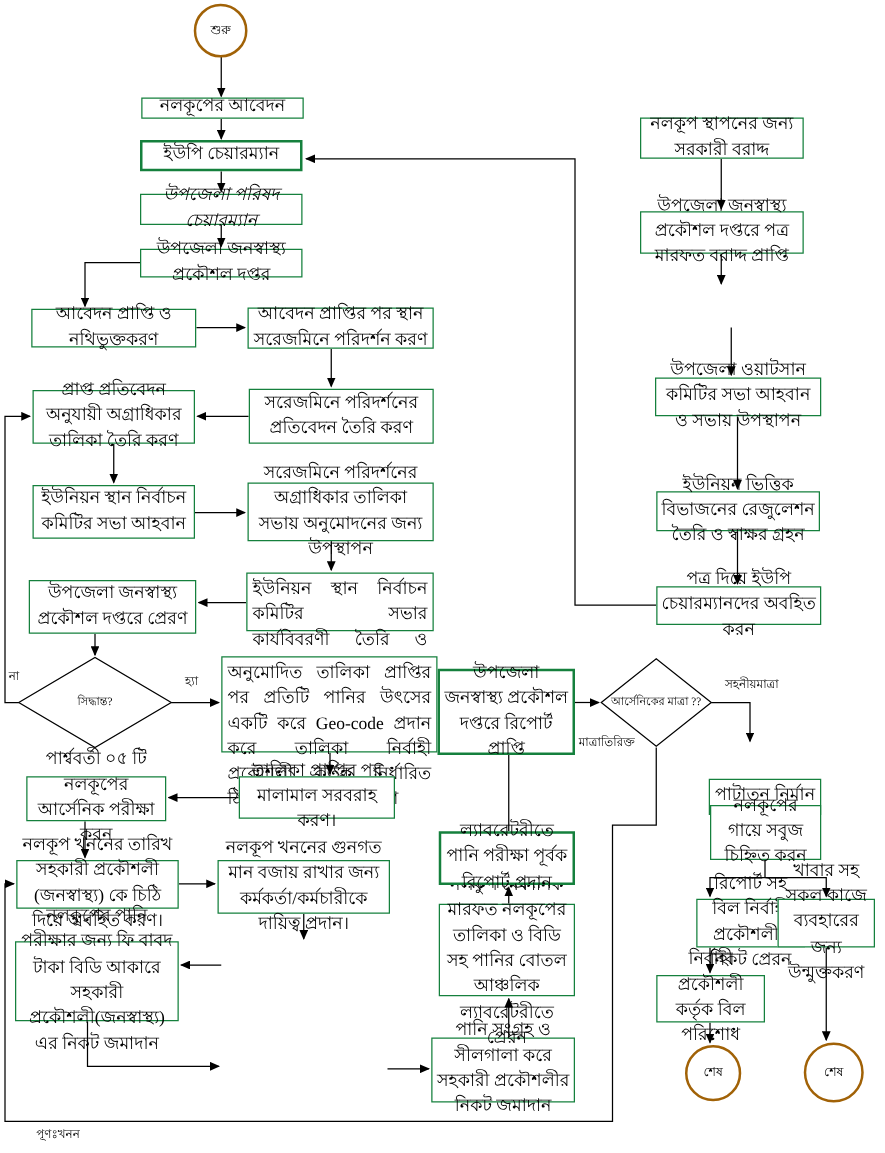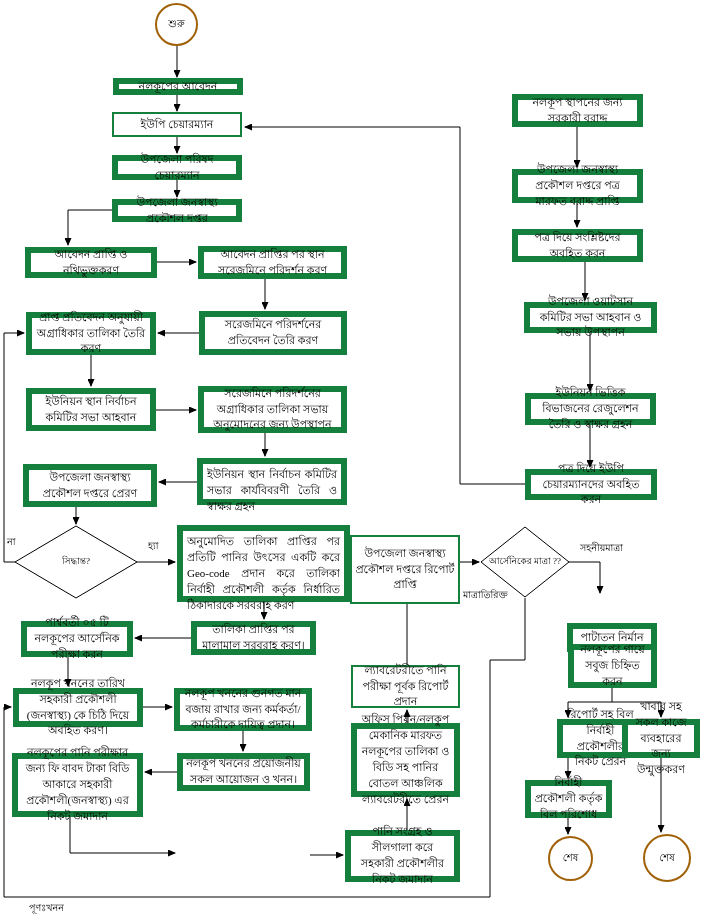--- a/index.html
+++ b/index.html
@@ -1,21 +1,21 @@
 <!DOCTYPE html>
 <html><head>
 <meta charset="utf-8">
 <style>
   html,body{margin:0;padding:0;background:#fff;}
   #canvas{position:relative;width:708px;height:922px;background:#ffffff;
           font-family:"Liberation Serif", serif;color:#000;}
   svg.layer{position:absolute;left:0;top:0;z-index:1;}
-  .node{position:absolute;z-index:2;box-sizing:border-box;border:6px solid #15803d;background:#fff;
+  .node{position:absolute;z-index:2;box-sizing:border-box;border:1px solid #15803d;background:#fff;
         display:flex;align-items:center;justify-content:center;text-align:center;
-        font-size:11px;line-height:1.45;padding:1px 3px;}
+        font-size:14px;line-height:1.45;padding:1px 3px;}
   .node.thick{border-width:2px;}
   .node.jus{display:block;text-align:justify;padding:3px 4px;}
   .circle{position:absolute;z-index:2;box-sizing:border-box;border:2px solid #a16207;border-radius:50%;
           background:#fff;display:flex;align-items:center;justify-content:center;font-size:10px;}
   .dtext{position:absolute;z-index:3;display:flex;align-items:center;justify-content:center;
          text-align:center;font-size:9px;line-height:1.25;background:transparent;}
   .lbl{position:absolute;z-index:3;font-size:9.5px;line-height:1.2;white-space:nowrap;}
 </style>
 </head>
 <body>
@@ -74,48 +74,46 @@
     <g fill="#fff" stroke="#000" stroke-width="1">
       <polygon points="15,562 76,526 137,562 76,598"></polygon>
       <polygon points="481,562 525,527 569,562 525,597"></polygon>
     </g>
   </svg>
 
   <div class="circle" style="left:155px;top:3px;width:43px;height:43px;">শুরু</div>
 
   <div class="node" style="left:113px;top:78px;width:130px;height:17px;">নলকূপের আবেদন</div>
   <div class="node thick" style="left:112px;top:112px;width:130px;height:25px;">ইউপি চেয়ারম্যান</div>
-  <div class="node" style="left:112px;top:155px;width:130px;height:25px;">উপজেলা পরিষদ চেয়ারম্যান</div>
+  <div class="node" style="left:112px;top:155px;width:130px;height:25px;font-style:italic;">উপজেলা পরিষদ চেয়ারম্যান</div>
   <div class="node" style="left:112px;top:199px;width:130px;height:23px;">উপজেলা জনস্বাস্থ্য প্রকৌশল দপ্তর</div>
   <div class="node" style="left:25px;top:247px;width:132px;height:31px;">আবেদন প্রাপ্তি ও নথিভুক্তকরণ</div>
   <div class="node" style="left:198px;top:246px;width:149px;height:33px;">আবেদন প্রাপ্তির পর স্থান সরেজমিনে পরিদর্শন করণ</div>
   <div class="node" style="left:26px;top:312px;width:130px;height:43px;">প্রাপ্ত প্রতিবেদন অনুযায়ী অগ্রাধিকার তালিকা তৈরি করণ</div>
   <div class="node" style="left:199px;top:311px;width:148px;height:44px;">সরেজমিনে পরিদর্শনের প্রতিবেদন তৈরি করণ</div>
   <div class="node" style="left:26px;top:388px;width:130px;height:43px;">ইউনিয়ন স্থান নির্বাচন কমিটির সভা আহবান</div>
   <div class="node" style="left:198px;top:386px;width:149px;height:47px;">সরেজমিনে পরিদর্শনের অগ্রাধিকার তালিকা সভায় অনুমোদনের জন্য উপস্থাপন</div>
   <div class="node" style="left:23px;top:464px;width:134px;height:43px;">উপজেলা জনস্বাস্থ্য প্রকৌশল দপ্তরে প্রেরণ</div>
   <div class="node jus" style="left:197px;top:458px;width:150px;height:47px;">ইউনিয়ন স্থান নির্বাচন কমিটির সভার কার্যবিবরণী তৈরি ও স্বাক্ষর গ্রহন</div>
 
   <div class="dtext" style="left:33px;top:553px;width:86px;height:18px;">সিদ্ধান্ত?</div>
   <div class="node jus" style="left:177px;top:525px;width:173px;height:77px;">অনুমোদিত তালিকা প্রাপ্তির পর প্রতিটি পানির উৎসের একটি করে Geo-code প্রদান করে তালিকা নির্বাহী প্রকৌশলী কর্তৃক নির্ধারিত ঠিকাদারকে সরবরাহ করণ</div>
   <div class="node" style="left:21px;top:621px;width:112px;height:36px;">পার্শ্ববর্তী ০৫ টি নলকূপের আর্সেনিক পরীক্ষা করন</div>
   <div class="node" style="left:191px;top:621px;width:125px;height:34px;">তালিকা প্রাপ্তির পর মালামাল সরবরাহ করণ।</div>
   <div class="node" style="left:13px;top:688px;width:130px;height:39px;">নলকূপ খননের তারিখ সহকারী প্রকৌশলী (জনস্বাস্থ্য) কে চিঠি দিয়ে অবহিত করণ।</div>
   <div class="node" style="left:174px;top:688px;width:138px;height:43px;">নলকূপ খননের গুনগত মান বজায় রাখার জন্য কর্মকর্তা/কর্মচারীকে দায়িত্ব প্রদান।</div>
   <div class="node" style="left:12px;top:753px;width:131px;height:64px;">নলকূপের পানি পরীক্ষার জন্য ফি বাবদ টাকা বিডি আকারে সহকারী প্রকৌশলী(জনস্বাস্থ্য) এর নিকট জমাদান</div>
-  <div class="node" style="left:177px;top:753px;width:133px;height:38px;">নলকূপ খননের প্রয়োজনীয় সকল আয়োজন ও খনন।</div>
   <div class="node" style="left:345px;top:830px;width:115px;height:52px;">পানি সংগ্রহ ও সীলগালা করে সহকারী প্রকৌশলীর নিকট জমাদান</div>
   <div class="node" style="left:351px;top:723px;width:109px;height:74px;">অফিস পিয়ন/নলকুপ মেকানিক মারফত নলকূপের তালিকা ও বিডি সহ পানির বোতল আঞ্চলিক ল্যাবরেটরীতে প্রেরন</div>
   <div class="node thick" style="left:351px;top:665px;width:109px;height:43px;">ল্যাবরেটরীতে পানি পরীক্ষা পূর্বক রিপোর্ট প্রদান</div>
   <div class="node thick" style="left:350px;top:535px;width:110px;height:69px;">উপজেলা জনস্বাস্থ্য প্রকৌশল দপ্তরে রিপোর্ট প্রাপ্তি</div>
   <div class="dtext" style="left:486px;top:545px;width:78px;height:34px;">আর্সেনিকের মাত্রা ??</div>
 
   <div class="node" style="left:512px;top:94px;width:131px;height:33px;">নলকূপ স্থাপনের জন্য সরকারী বরাদ্দ</div>
   <div class="node" style="left:512px;top:169px;width:131px;height:34px;">উপজেলা জনস্বাস্থ্য প্রকৌশল দপ্তরে পত্র মারফত বরাদ্দ প্রাপ্তি</div>
-  <div class="node" style="left:512px;top:229px;width:131px;height:33px;">পত্র দিয়ে সংশ্লিষ্টদের অবহিত করন</div>
   <div class="node" style="left:524px;top:302px;width:133px;height:31px;">উপজেলা ওয়াটসান কমিটির সভা আহবান ও সভায় উপস্থাপন</div>
   <div class="node" style="left:525px;top:393px;width:131px;height:32px;">ইউনিয়ন ভিত্তিক বিভাজনের রেজুলেশন তৈরি ও স্বাক্ষর গ্রহন</div>
   <div class="node" style="left:525px;top:469px;width:132px;height:31px;">পত্র দিয়ে ইউপি চেয়ারম্যানদের অবহিত করন</div>
   <div class="node" style="left:567px;top:595px;width:90px;height:29px;margin-top:28px;">পাটাতন নির্মান</div>
   <div class="node" style="left:568px;top:644px;width:89px;height:44px;">নলকূপের গায়ে সবুজ চিহ্নিত করন</div>
   <div class="node" style="left:525px;top:719px;width:87px;height:39px;margin-left:32px;">রিপোর্ট সহ বিল নির্বাহী প্রকৌশলীর নিকট প্রেরন</div>
   <div class="node" style="left:622px;top:719px;width:78px;height:39px;">খাবার সহ সকল কাজে ব্যবহারের জন্য উন্মুক্তকরণ</div>
   <div class="node" style="left:525px;top:780px;width:87px;height:38px;">নির্বাহী প্রকৌশলী কর্তৃক বিল পরিশোধ</div>
 
   <div class="circle" style="left:548px;top:836px;width:45px;height:45px;">শেষ</div>

